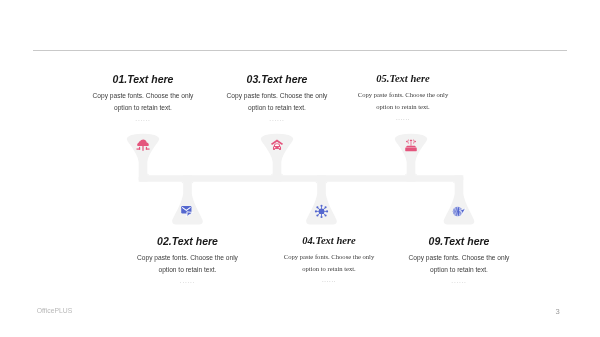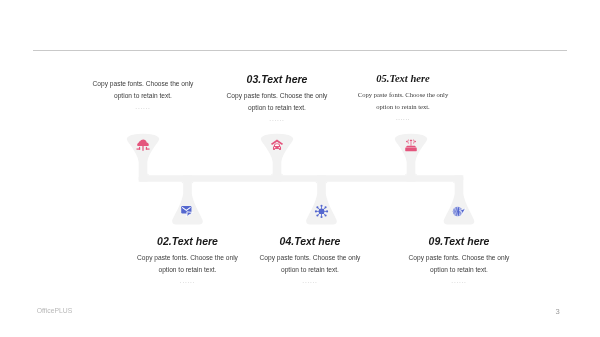--- a/index.html
+++ b/index.html
@@ -106,34 +106,35 @@
       <path d="M8.25 2.7a12 12 0 0 1 0 10.9"></path>
       <path d="M10.1 4.0a8 8 0 0 1 0 8.3"></path>
       <path d="M2.5 4.0a8 8 0 0 0 0 8.3"></path>
     </g>
     <path fill="#5467cf" stroke="#ffffff" stroke-width="0.9" stroke-linejoin="round" stroke-linecap="round" d="M15.6 4.2 8.6 7.1 11.6 8.6 11.8 11.4 Z"></path>
         </g>
       </g>
   </svg>
   <div id="textlayer">
       <div class="tblock" style="left: 68px; width: 150px; top: 73.2px;">
+        <div class="ttitle">01.Text here</div>
         <div class="tbody">Copy paste fonts. Choose the only option to retain text.</div>
         <div class="tdots">......</div>
       </div>
       <div class="tblock" style="left: 112.5px; width: 150px; top: 235.2px;">
         <div class="ttitle">02.Text here</div>
         <div class="tbody">Copy paste fonts. Choose the only option to retain text.</div>
         <div class="tdots">......</div>
       </div>
       <div class="tblock" style="left: 202px; width: 150px; top: 73.2px;">
         <div class="ttitle">03.Text here</div>
         <div class="tbody">Copy paste fonts. Choose the only option to retain text.</div>
         <div class="tdots">......</div>
       </div>
-      <div class="tblock" style="left: 235px; width: 150px; top: 235.2px;">
+      <div class="tblock" style="left: 254px; width: 150px; top: 235.2px; font-family: Liberation Serif, serif;">
         <div class="ttitle">04.Text here</div>
         <div class="tbody">Copy paste fonts. Choose the only option to retain text.</div>
         <div class="tdots">......</div>
       </div>
       <div class="tblock" style="left: 328px; width: 150px; top: 73.2px; font-family: Liberation Serif, serif;">
         <div class="ttitle">05.Text here</div>
         <div class="tbody">Copy paste fonts. Choose the only option to retain text.</div>
         <div class="tdots">......</div>
       </div>
       <div class="tblock" style="left: 384px; width: 150px; top: 235.2px;">

